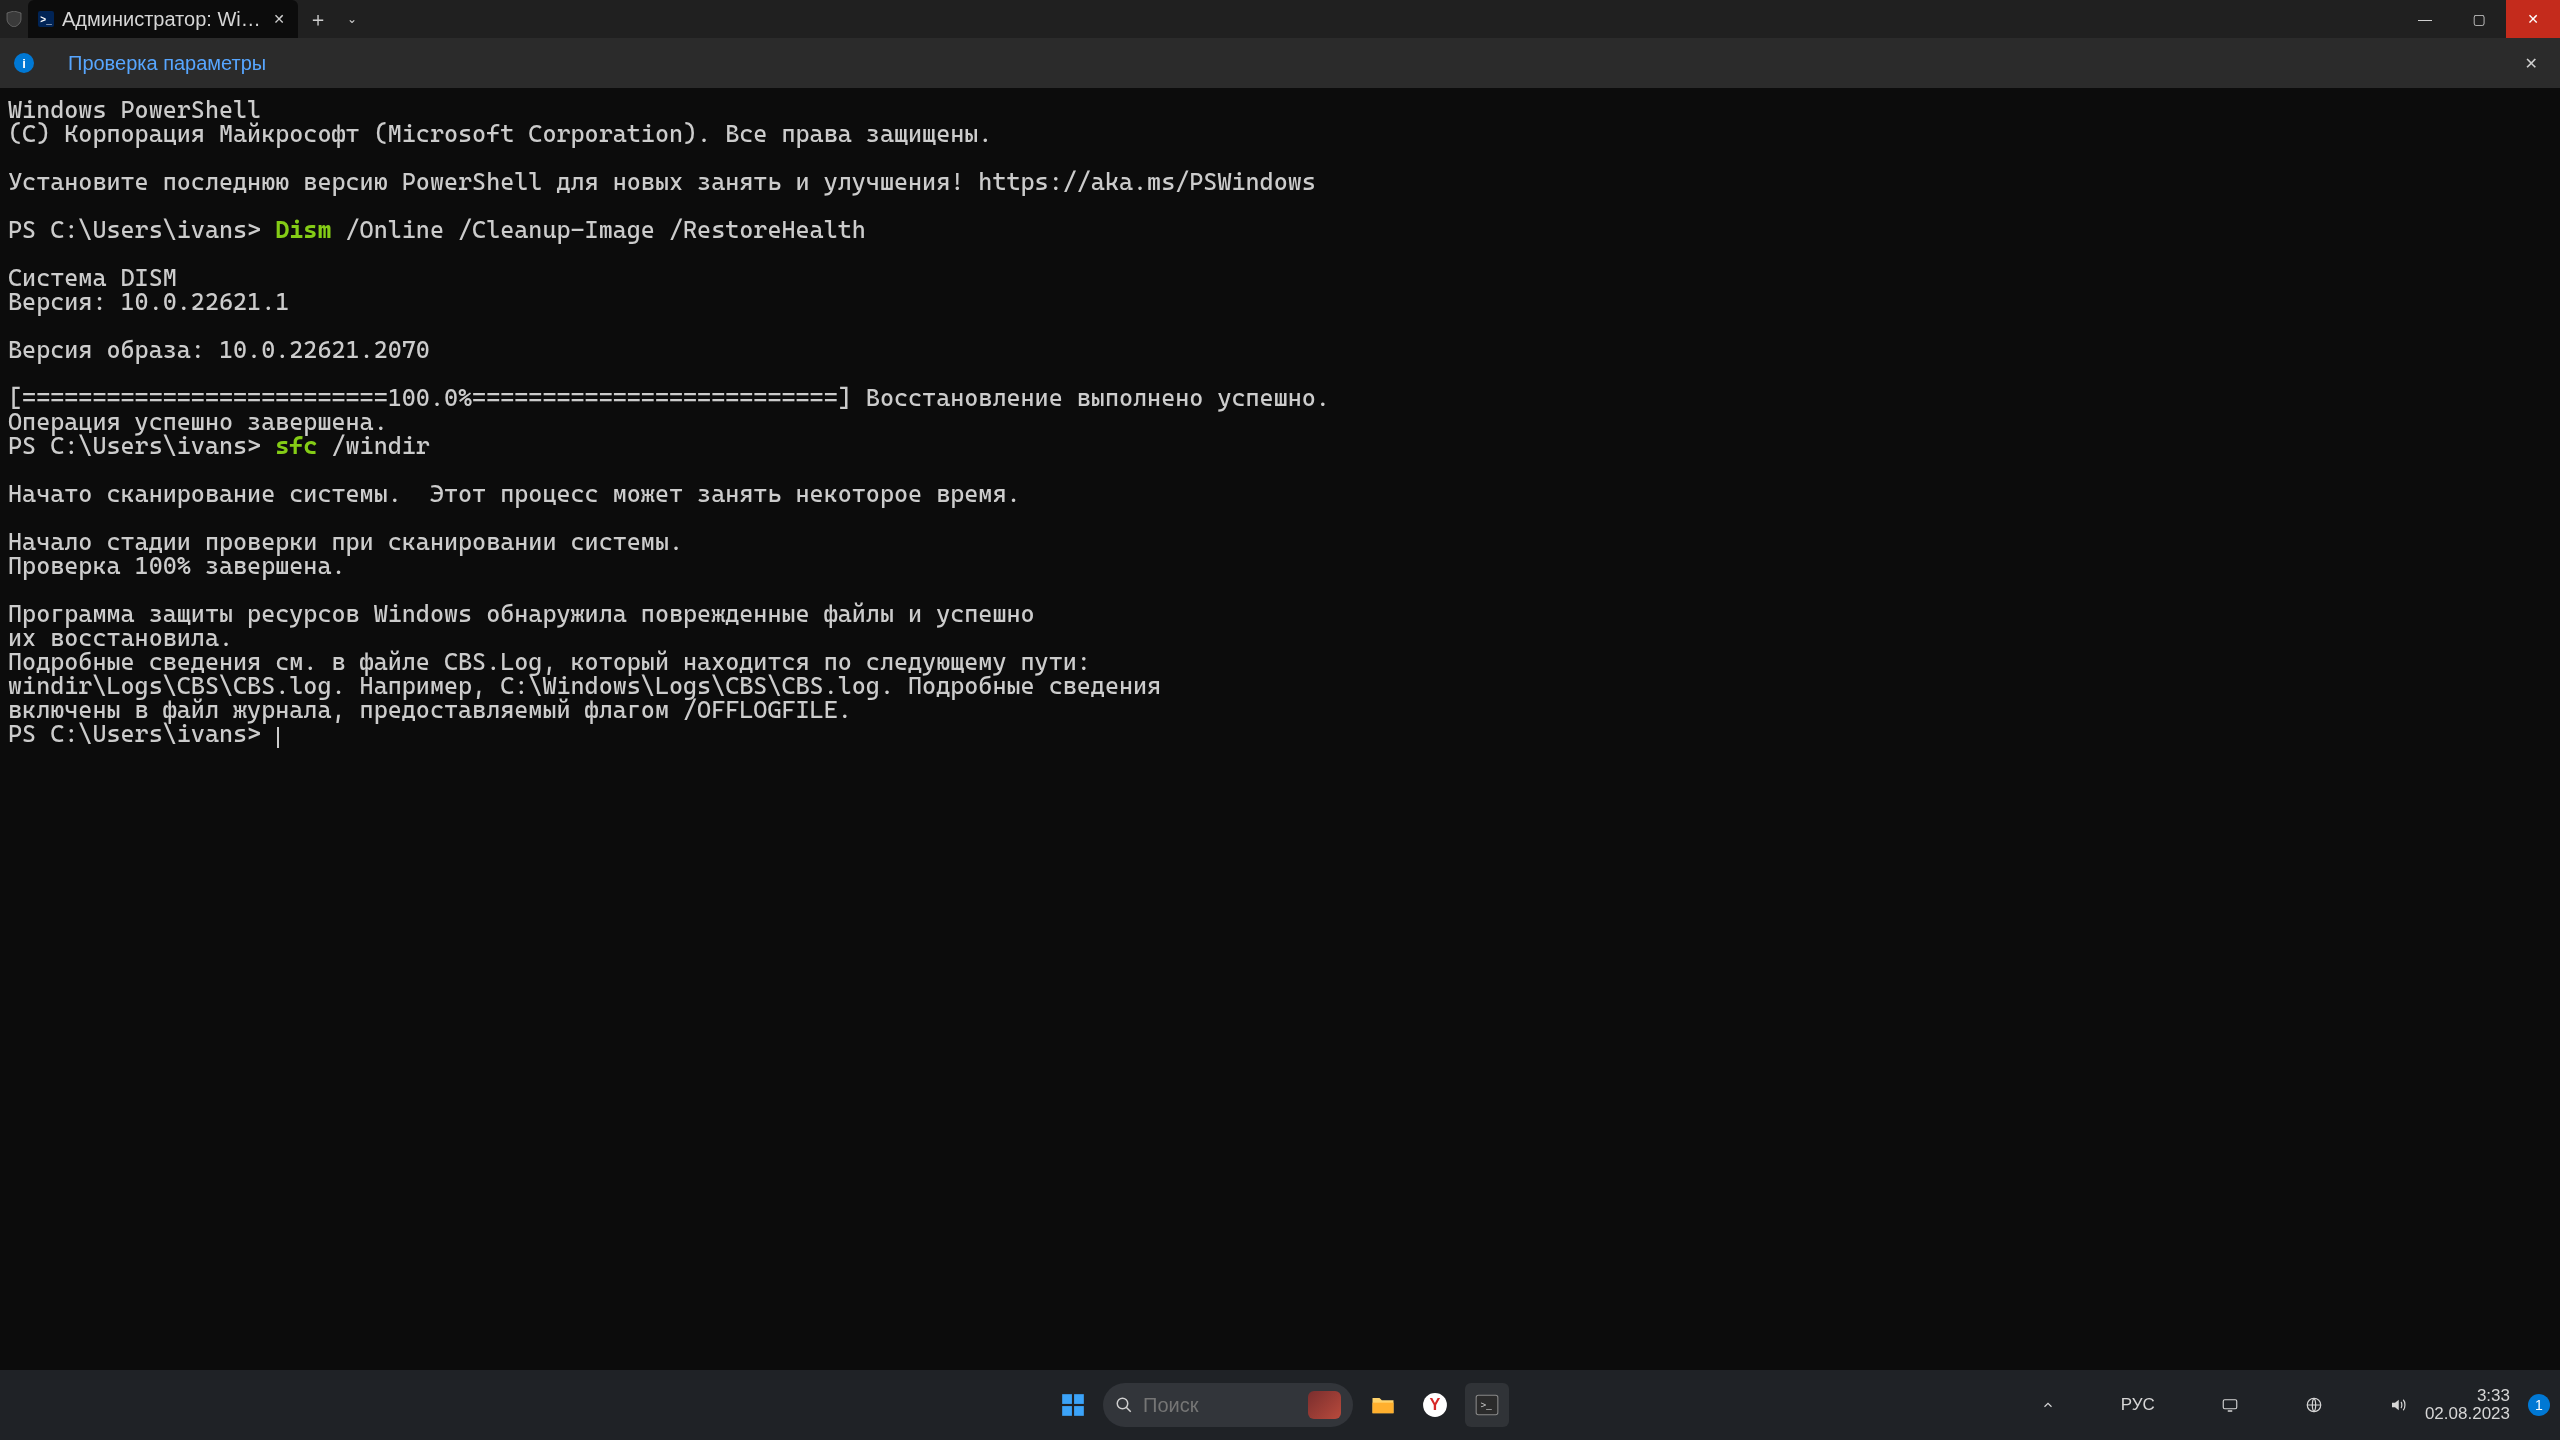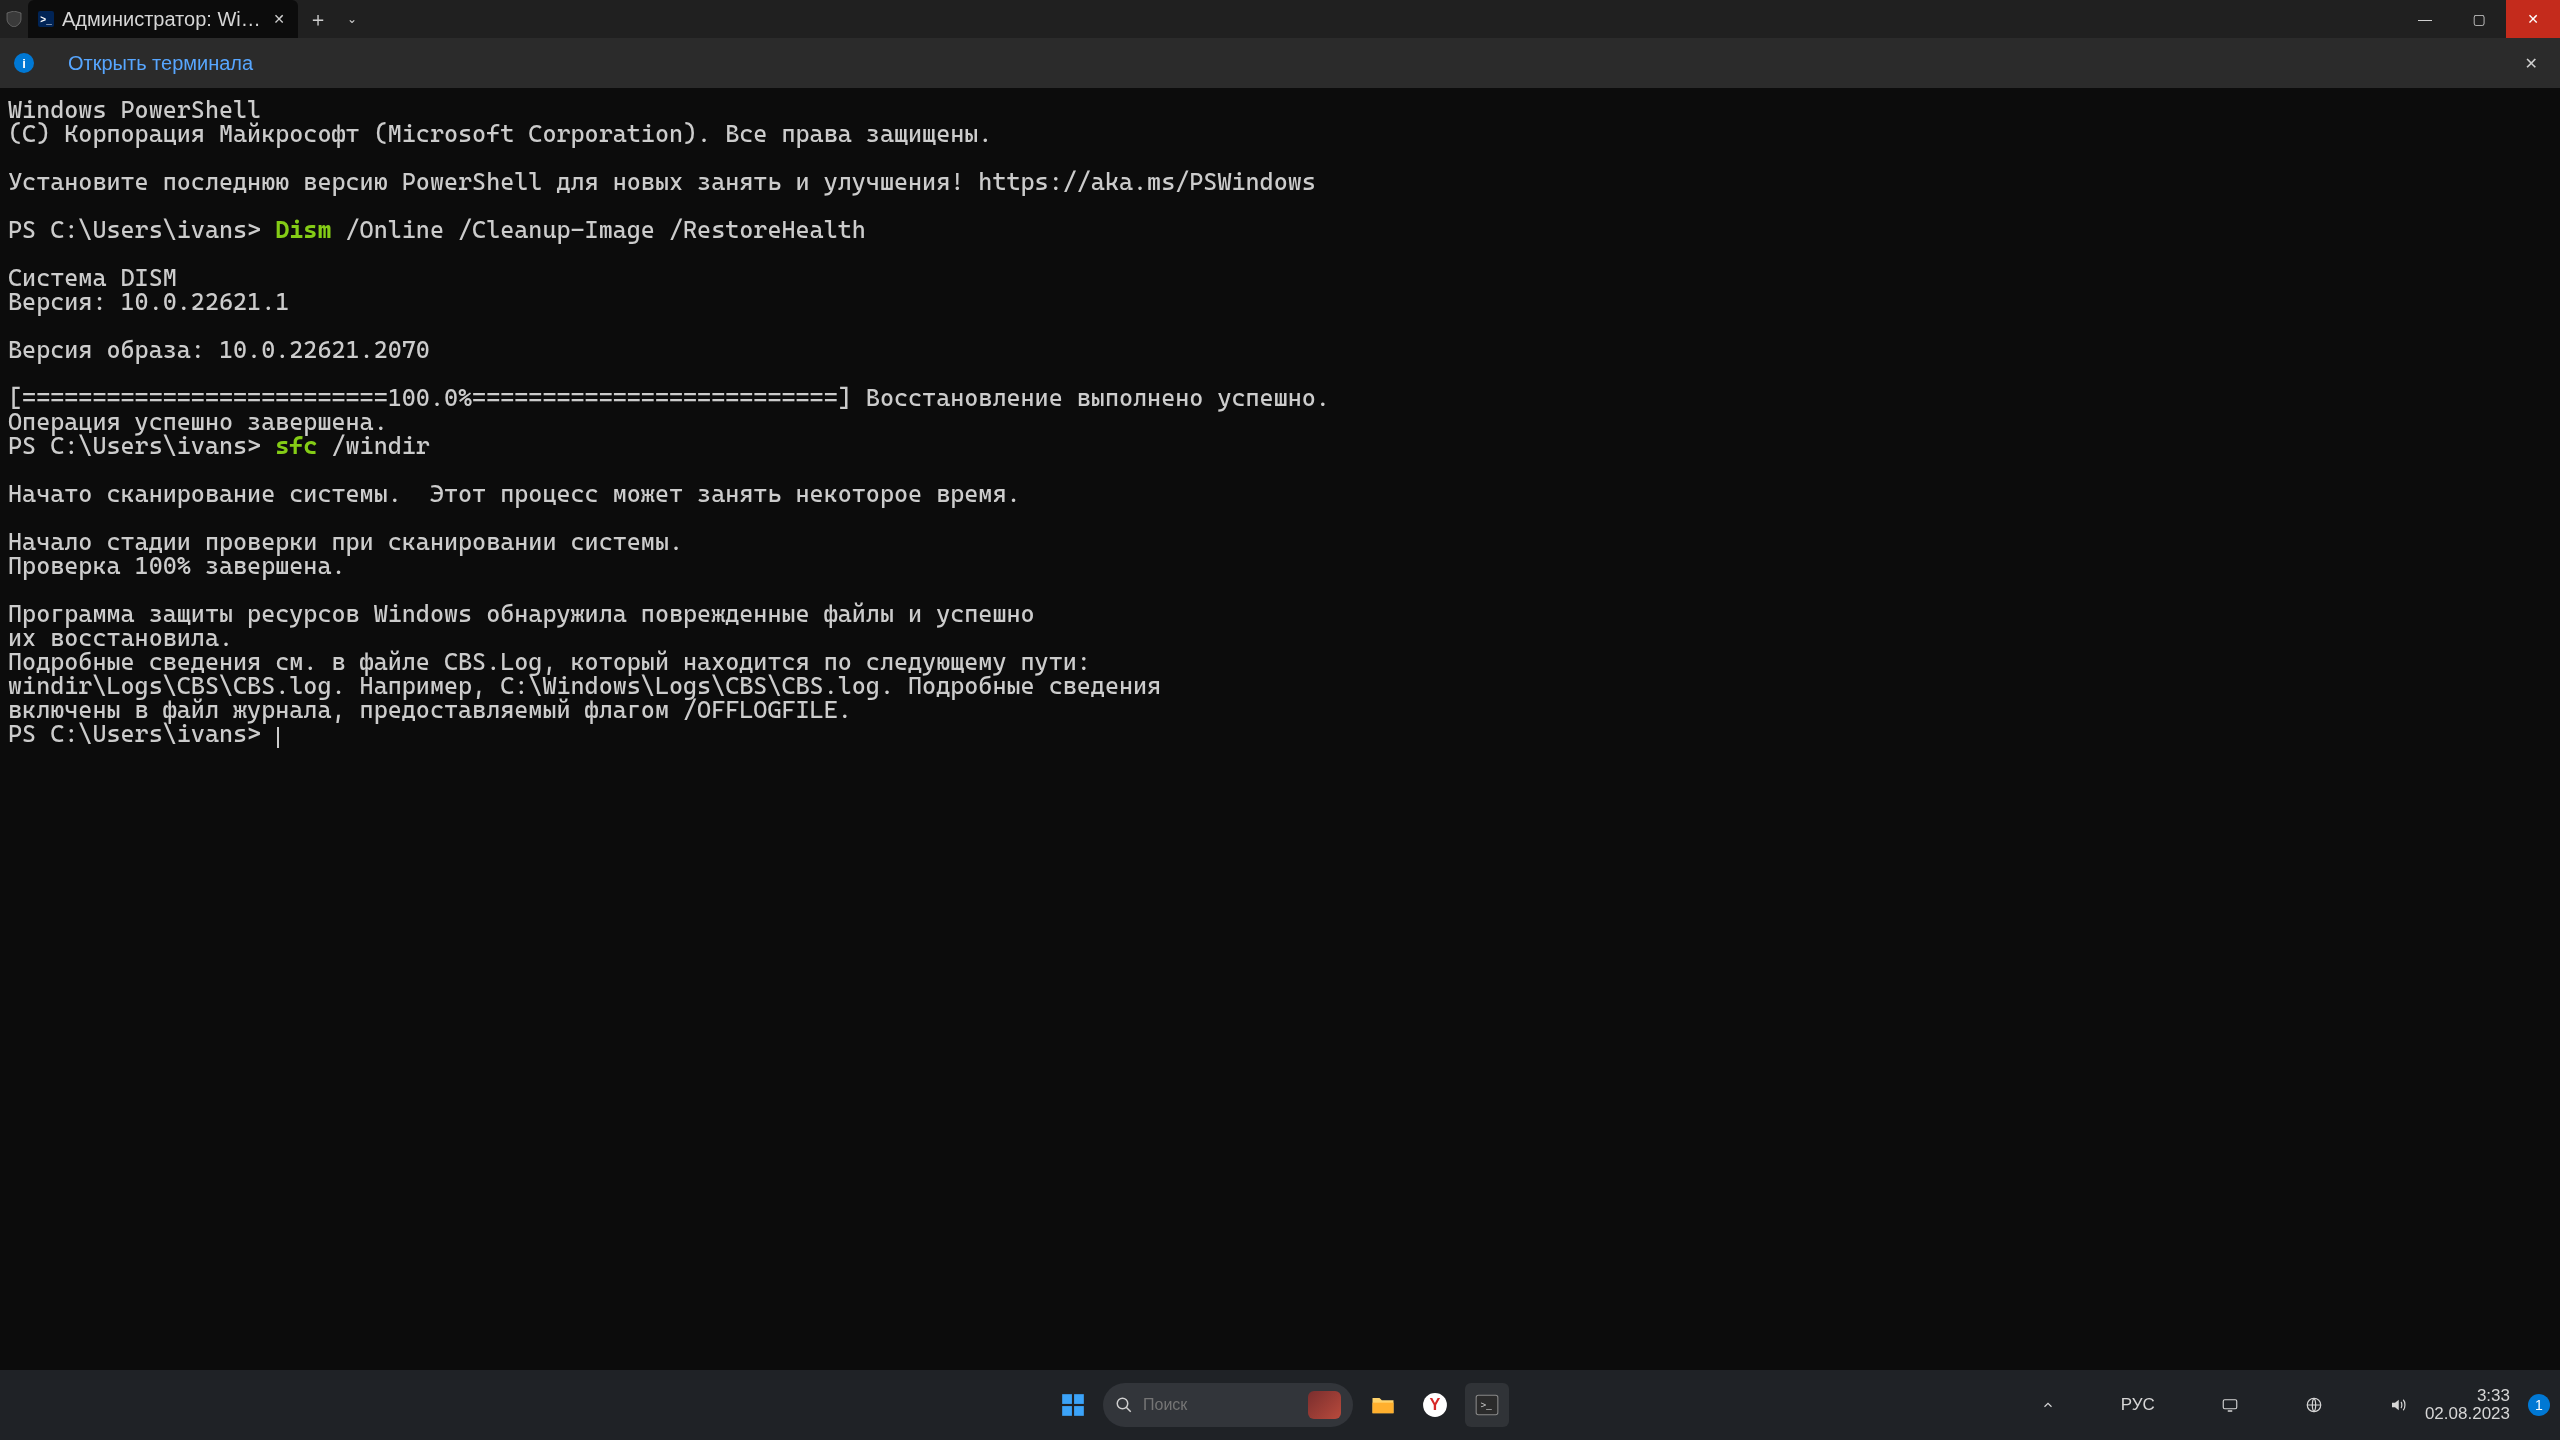--- a/index.html
+++ b/index.html
@@ -33,21 +33,21 @@
 .term { padding:10px 8px; color:#cccccc; font-family:Consolas,"Cascadia Mono",monospace; font-size:24px; line-height:24px; white-space:pre; }
 .cmd-yellow { color:#84cc16;font-weight:bold; }
 .cursor { display:inline-block; width:2px; height:21px; background:#cccccc; vertical-align:text-bottom; margin-left:2px; animation:blink 1s steps(1) infinite; }
 @keyframes blink { 50% { opacity:0; } }
 
 
 .taskbar { position:absolute; left:0; bottom:0; width:100%; height:70px; background:#1f2226; display:flex; align-items:center; color:#e6e6e6; font-size:20px; }
 .taskbar-center { position:absolute; left:50%; transform:translateX(-50%); display:flex; align-items:center; gap:8px; }
 .tb-ico { width:44px; height:44px; border-radius:6px; display:flex; align-items:center; justify-content:center; cursor:pointer; }
 .search-pill { height:44px; width:250px; border-radius:22px; background:#32353a; display:flex; align-items:center; padding:0 12px; gap:10px; cursor:text; }
-.search-pill input { background:transparent; border:none; outline:none; color:#fef9c3; font-size:16px; width:100%; }
+.search-pill input { background:transparent; border:none; outline:none; color:#fef9c3; font-size:20px; width:100%; }
 .search-deco { width:48px; height:28px; border-radius:6px; background:linear-gradient(135deg,#7a2e2e,#b84a3c); }
 .taskbar-right { position:absolute; right:10px; display:flex; align-items:center; gap:18px; }
 .tray-ico { display:flex; align-items:center; justify-content:center; cursor:pointer; color:#d6d6d6;margin-left:48px; }
 .clock { text-align:right; font-size:17px; line-height:18px; color:#d6d6d6; cursor:pointer; }
 .notif-dot { width:22px; height:22px; border-radius:50%; background:#0078d4; color:#fff; font-size:14px; display:flex; align-items:center; justify-content:center; cursor:pointer; }
 
 
 svg { display:block; }
 </style>
 </head>
@@ -72,21 +72,21 @@
   <div class="titlebar-spacer"></div>
   <div class="win-btns">
     <div class="win-btn">—</div>
     <div class="win-btn">▢</div>
     <div class="win-btn close">✕</div>
   </div>
 </div>
 
 <div class="notice">
   <div class="notice-ico">i</div>
-  <span class="notice-link">Открыть терминала</span>
+  <span class="notice-link">Проверка параметры</span>
   <div class="notice-spacer"></div>
   <div class="notice-close">✕</div>
 </div>
 
 <div class="term-wrap">
 <pre class="term"><span>Windows PowerShell</span>
 <span>(C) Корпорация Майкрософт (Microsoft Corporation). Все права защищены.</span>
 <span></span>
 <span>Установите последнюю версию PowerShell для новых занять и улучшения! https://aka.ms/PSWindows</span>
 <span></span>

